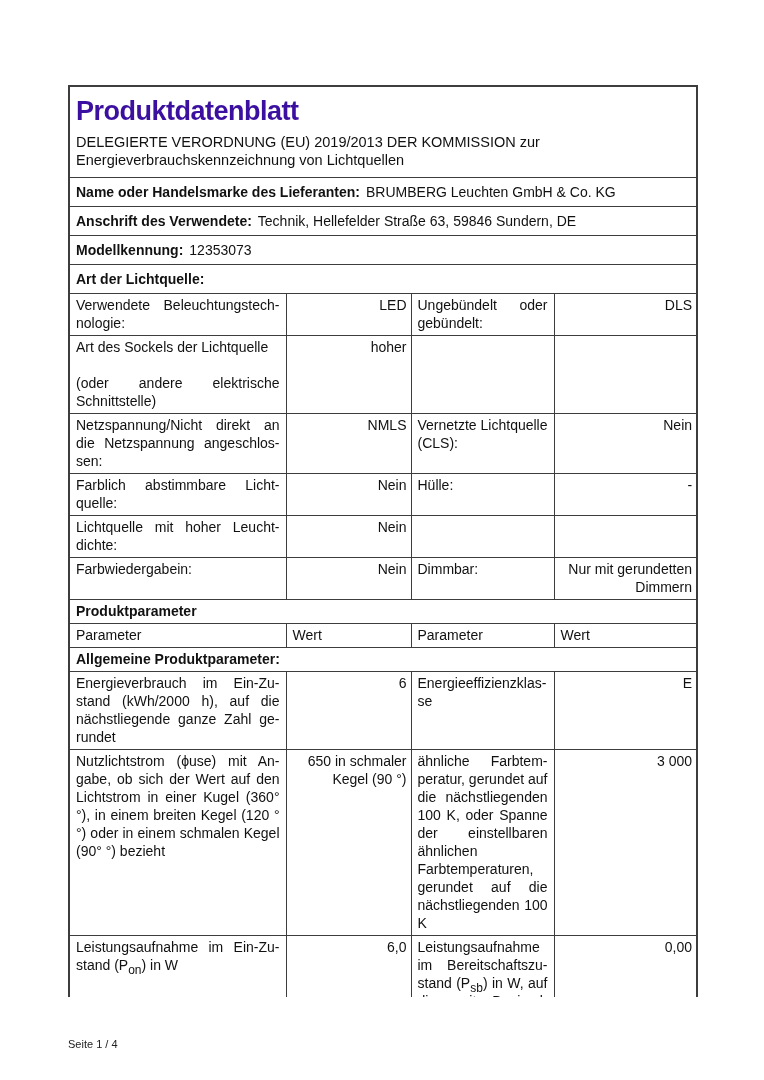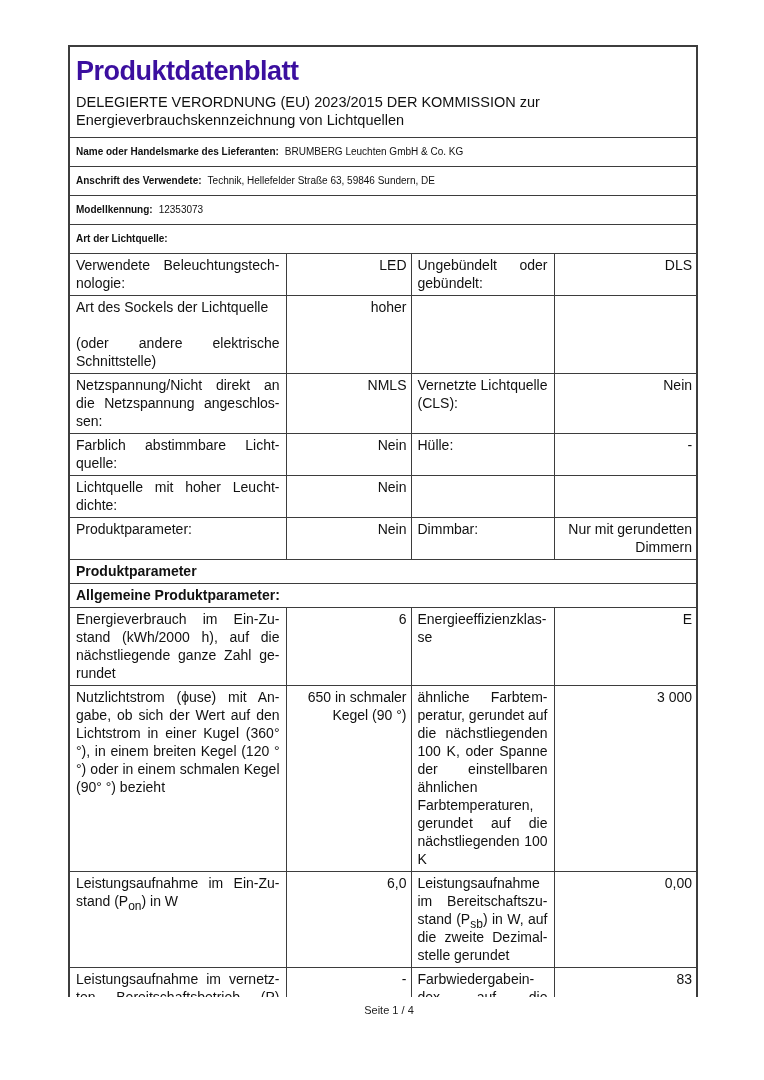--- a/index.html
+++ b/index.html
@@ -15,62 +15,63 @@
     position: absolute;
     left: 68px; top: 45px;
     width: 634px; height: 952px;
     overflow: hidden;
   }
   table.doc-table {
     border-collapse: collapse;
     table-layout: fixed;
     width: 628px;
     border: 2px solid #3d3d3d;
+    margin-top: 40px;
   }
   td {
     border: 1px solid #3d3d3d;
     vertical-align: top;
     font-size: 14px;
     line-height: 18px;
   }
   
   td.hdr { padding: 8px 10px 8px 6px; }
   h1.title {
     font-size: 27px;
     line-height: 32px;
     font-weight: bold;
     color: #3b0f9f;
     margin: 0 0 6px 0;
     letter-spacing: -0.5px;
   }
   .sub { font-size: 14.5px; line-height: 18px; }
   
-  td.info { padding: 5px 6px; font-size: 10px; white-space: nowrap; overflow: hidden; }
+  td.info { padding: 5px 6px; font-size: 14px; white-space: nowrap; overflow: hidden; }
   .lbl { font-weight: bold; }
   .val { margin-left: 6px; }
   
   td.pcell {
     padding: 2px 6px 3px 6px;
     text-align: justify;
     text-align-last: left;
     white-space: pre-line;
     hyphens: manual;
     overflow-wrap: break-word;
   }
   td.vcell { padding: 2px 4px 3px 4px; text-align: right; hyphens: manual; }
   td.stretch { text-align-last: justify; }
   
   td.sec { padding: 2px 6px 3px 6px; font-weight: bold; }
   td.colhdr { padding: 2px 6px 3px 6px; text-align: left; }
   sub { font-size: 12px; line-height: 0; }
   .footer {
     position: absolute;
-    left: 68px; top: 1003px;
+    left: 68px; top: 1037px;
     width: 642px;
-    text-align: center;
+    text-align: left;
     font-size: 11px;
     line-height: 14px;
     color: #222222;
   }
 </style>
 </head>
 <body>
 
 <div class="sheet">
   <table class="doc-table">
@@ -78,21 +79,21 @@
       <col style="width:217px">
         <col style="width:125px">
         <col style="width:143px">
         <col style="width:143px">
     </colgroup>
 
     <tbody>
         <tr>
       <td colspan="4" class="hdr">
         <h1 class="title" style="color: rgb(59, 15, 159);">Produktdatenblatt</h1>
-        <div class="sub">DELEGIERTE VERORDNUNG (EU) 2023/2015 DER KOMMISSION zur</div>
+        <div class="sub">DELEGIERTE VERORDNUNG (EU) 2019/2013 DER KOMMISSION zur</div>
         <div class="sub">Energieverbrauchskennzeichnung von Lichtquellen</div>
       </td>
     </tr>
 
     <tr>
       <td colspan="4" class="info">
         <span class="lbl">Name oder Handelsmarke des Lieferanten:</span><span class="val">BRUMBERG Leuchten GmbH &amp; Co. KG</span>
       </td>
     </tr>
     <tr>
@@ -137,28 +138,34 @@
       <td class="pcell">Hülle:</td>
       <td class="vcell">-</td>
     </tr>
     <tr>
       <td class="pcell">Lichtquelle mit hoher Leucht­dichte:</td>
       <td class="vcell">Nein</td>
       <td class="pcell"></td>
       <td class="vcell"></td>
     </tr>
     <tr>
-      <td class="pcell">Produktparameter:</td>
+      <td class="pcell">Farbwiedergabein:</td>
       <td class="vcell">Nein</td>
       <td class="pcell">Dimmbar:</td>
       <td class="vcell">Nur mit gerundet­ten Dimmern</td>
     </tr>
 
     <tr>
       <td colspan="4" class="sec">Produktparameter</td>
+    </tr>
+    <tr>
+      <td class="colhdr">Parameter</td>
+      <td class="colhdr">Wert</td>
+      <td class="colhdr">Parameter</td>
+      <td class="colhdr">Wert</td>
     </tr>
     <tr>
       <td colspan="4" class="sec">Allgemeine Produktparameter:</td>
     </tr>
 
     <tr>
       <td class="pcell">Energieverbrauch im Ein-Zu­stand (kWh/2000 h), auf die nächstliegende ganze Zahl ge­rundet</td>
       <td class="vcell">6</td>
       <td class="pcell">Energieeffizienzklas­se</td>
       <td class="vcell">E</td>

